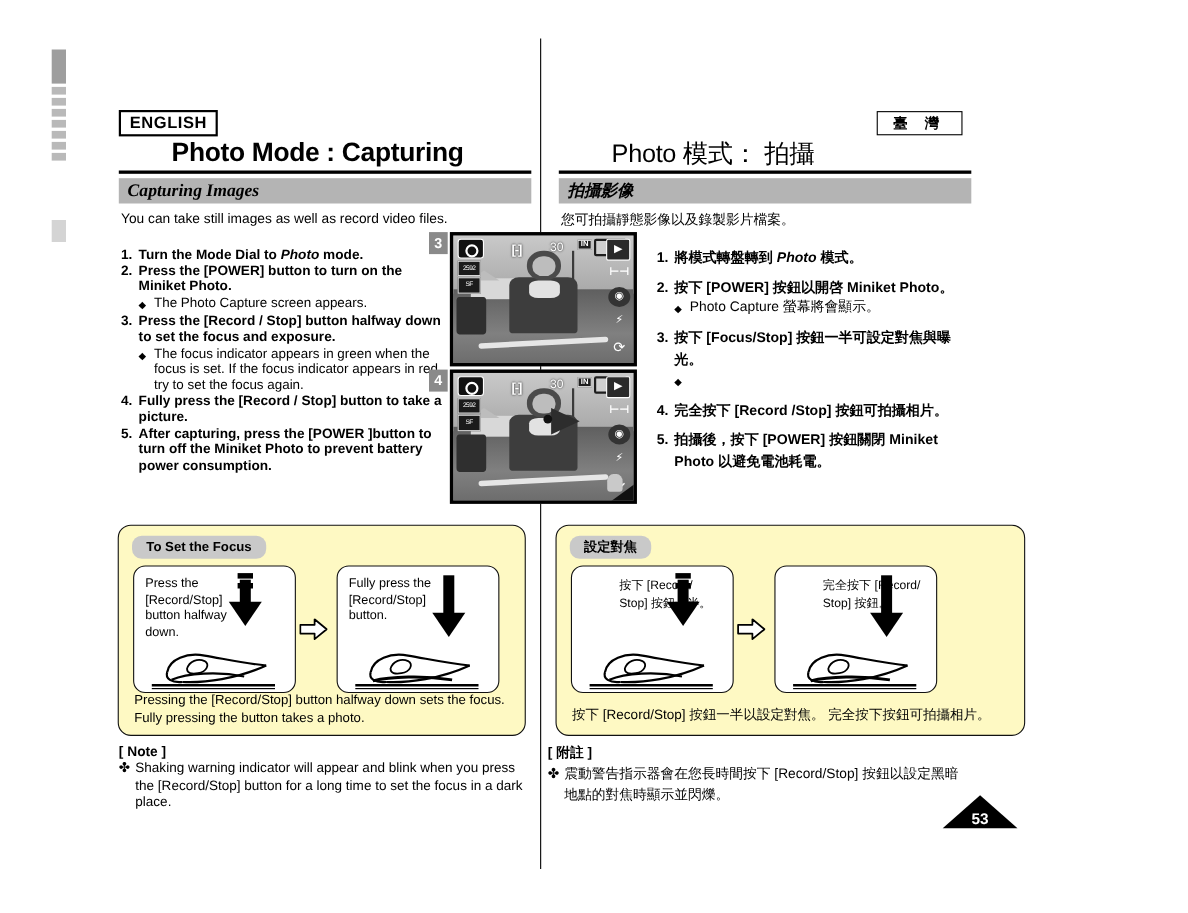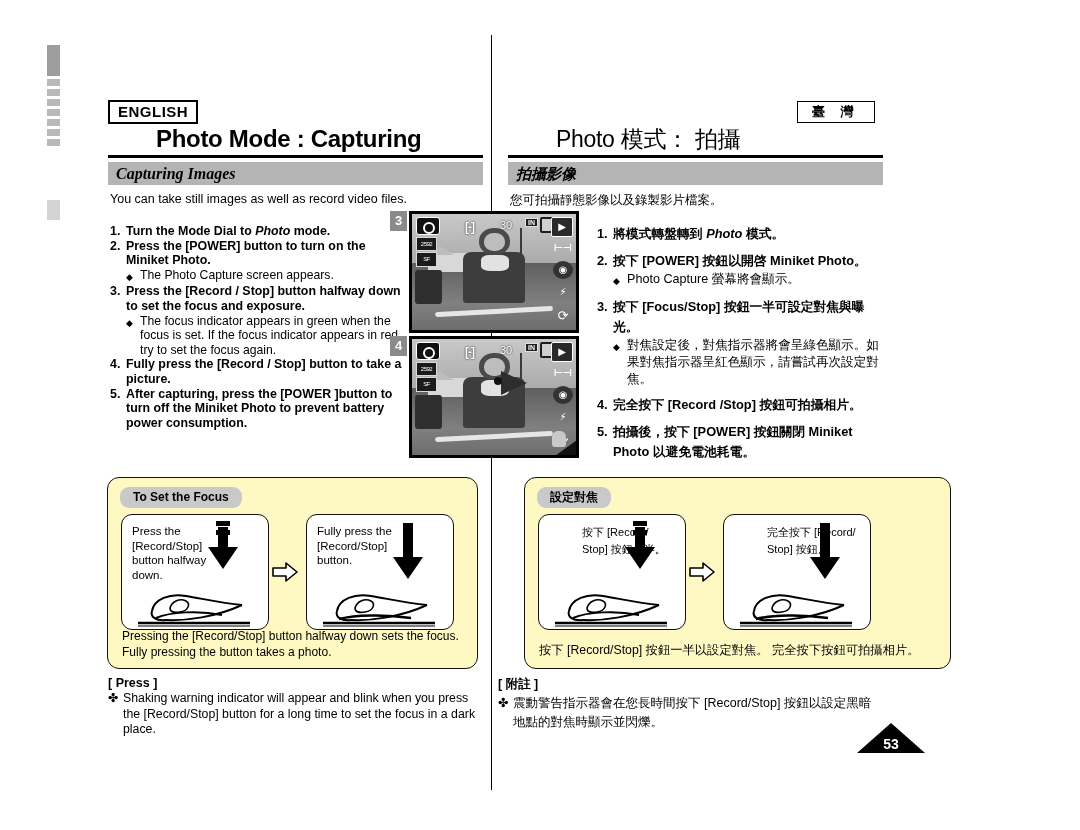--- a/index.html
+++ b/index.html
@@ -285,21 +285,21 @@
 
   
   .focus-panel {
     position: absolute;
     border: 1.5px solid #111;
     border-radius: 12px;
     box-sizing: border-box;
     background:#fef9c3;
   }
   #focus-en { left:107px; top:477px; width:371px; height:192px; }
-  #focus-zh { left:524px; top:477px; width:427px; height:192px; }
+  #focus-zh { left:505px; top:477px; width:427px; height:192px; }
 
   .focus-tab {
     position: absolute;
     left: 12px; top: 9px;
     background: #c9c9c9;
     border-radius: 9px;
     font-size: 12px;
     font-weight: bold;
     padding: 4px 13px 5px 13px;
     line-height: 1;
@@ -557,21 +557,20 @@
     <span class="dia">◆</span>
     <span class="txt">Photo Capture 螢幕將會顯示。</span>
   </div>
   <div class="gap"></div>
   <div class="step">
     <span class="num">3.</span>
     <span class="txt">按下 [Focus/Stop] 按鈕一半可設定對焦與曝光。</span>
   </div>
   <div class="sub">
     <span class="dia">◆</span>
-    <span class="txt">對焦設定後，對焦指示器將會呈綠色顯示。如果對焦指示器呈紅色顯示，請嘗試再次設定對焦。</span>
   </div>
   <div class="gap"></div>
   <div class="step">
     <span class="num">4.</span>
     <span class="txt">完全按下 [Record /Stop] 按鈕可拍攝相片。</span>
   </div>
   <div class="gap"></div>
   <div class="step">
     <span class="num">5.</span>
     <span class="txt">拍攝後，按下 [POWER] 按鈕關閉 Miniket Photo 以避免電池耗電。</span>
@@ -614,21 +613,21 @@
       <path d="M24 34 C40 30, 70 29, 96 33" fill="none" stroke="#000" stroke-width="2.6"></path>
       <path d="M8 38 L120 38" stroke="#000" stroke-width="2.4"></path>
       <path d="M8 41 L120 41" stroke="#000" stroke-width="1.2"></path>
     </svg>
   </div>
 
   <div class="focus-foot">按下 [Record/Stop] 按鈕一半以設定對焦。 完全按下按鈕可拍攝相片。</div>
 </div>
 
 <div class="note-block" id="note-en">
-  <div class="note-title">[ Press ]</div>
+  <div class="note-title">[ Note ]</div>
   <div class="note-row">
     <span class="mark">✤</span>
     <span class="body">Shaking warning indicator will appear and blink when you press the [Record/Stop] button for a long time to set the focus in a dark place.</span>
   </div>
 </div>
 
 <div class="note-block" id="note-zh">
   <div class="note-title">[ 附註 ]</div>
   <div class="note-row">
     <span class="mark">✤</span>

